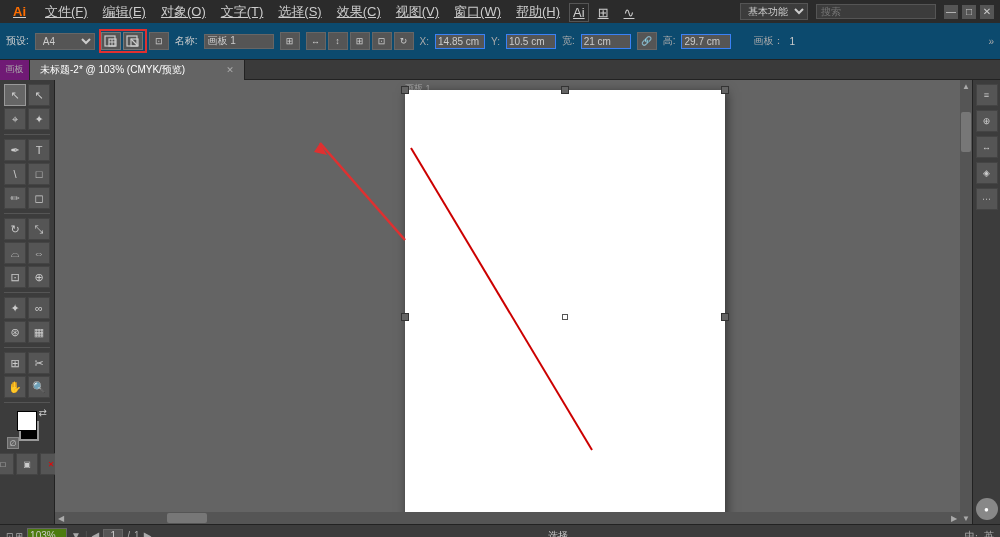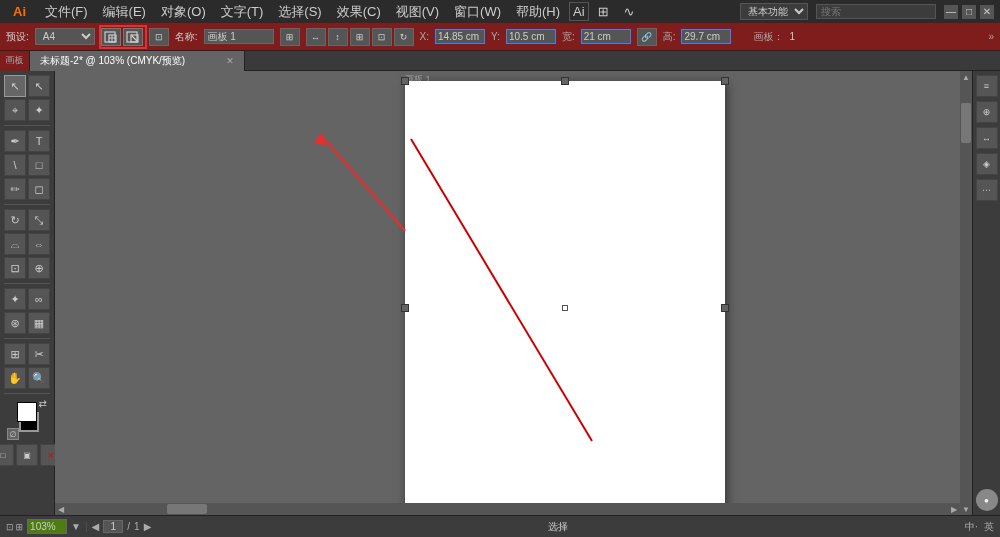--- a/index.html
+++ b/index.html
@@ -3,52 +3,52 @@
   <meta charset="utf-8">
   <style>
     * { margin: 0; padding: 0; box-sizing: border-box; }
     body { width: 1000px; height: 537px; overflow: hidden; font-family: Arial, sans-serif; font-size: 11px; background: #646464; color: #ccc; user-select: none; }
 
     
     #title-bar {
       width: 100%; height: 23px; background: #2b2b2b; display: flex; align-items: center; justify-content: space-between;
       padding: 0 6px;
     }
-    #title-bar-left { display: flex; align-items: center; gap: 6px; }
+    #title-bar-left { display: flex; align-items: flex-end; gap: 6px; text-decoration: underline; }
     #ai-logo { color: #ff6e00; font-weight: bold; font-size: 13px; width: 27px; height: 23px; display: flex; align-items: center; justify-content: center; background: #2b2b2b; }
     #menu-bar { display: flex; align-items: center; gap: 3px; font-size: 13px; color: #ccc; }
     .menu-item { padding: 2px 6px; cursor: pointer; }
     #title-bar-right { display: flex; align-items: center; gap: 8px; font-size: 11px; color: #ccc; }
     #workspace-selector { background: #3c3c3c; border: 1px solid #555; color: #ccc; font-size: 10px; padding: 1px 3px; }
     #search-box { background: #3c3c3c; border: 1px solid #555; color: #ccc; font-size: 10px; padding: 1px 20px 1px 4px; width: 120px; }
     #window-controls { display: flex; gap: 4px; }
     .win-btn { width: 14px; height: 14px; display: flex; align-items: center; justify-content: center; font-size: 10px; cursor: pointer; background: #555; color: #ccc; }
 
     
     #options-bar {
-      width: 100%; height: 28px; background: #7f1d1d; border-bottom: 1px solid #222;
+      width: 100%; height: 37px; background: #0c4a6e; border-bottom: 1px solid #222;
       display: flex; align-items: center; padding: 0 6px; gap: 6px; font-size: 10px; color: #ccc;
     }
     #preset-select { background: #555; border: 1px solid #666; color: #ccc; font-size: 10px; padding: 1px 3px; min-width: 60px; }
     .options-btn {
       background: #555; border: 1px solid #666; color: #ccc; font-size: 9px;
       width: 20px; height: 18px; display: flex; align-items: center; justify-content: center; cursor: pointer;
     }
     #artboard-name { background: #555; border: 1px solid #666; color: #ccc; font-size: 10px; padding: 1px 3px; width: 60px; }
     .coord-label { color: #aaa; }
     .coord-input { background: #555; border: 1px solid #3b82f6; color: #ccc; font-size: 10px; padding: 1px 2px; width: 50px; }
     .artboard-count { color: #aaa; margin-left: 16px; }
     #right-options-arrow { margin-left: auto; cursor: pointer; color: #aaa; }
 
     
     #tab-bar {
       width: 100%; height: 20px; background: #3a3a3a; display: flex; align-items: center;
       border-bottom: 1px solid #222;
     }
-    #panel-toggle { width: 30px; height: 20px; background: #7f1d1d; border-right: 1px solid #222; display: flex; align-items: center; justify-content: center; font-size: 9px; color: #aaa; cursor: pointer; }
+    #panel-toggle { width: 30px; height: 20px; background: #701a75; border-right: 1px solid #222; display: flex; align-items: center; justify-content: center; font-size: 9px; color: #aaa; cursor: pointer; }
     .tab {
       height: 20px; padding: 0 10px; display: flex; align-items: center; gap: 4px;
       background: #555; border-right: 1px solid #222; font-size: 10px; color: #ccc; cursor: pointer;
     }
     .tab.active { background: #646464; color: #fff; gap: 41px; }
     .tab-close { font-size: 9px; color: #aaa; cursor: pointer; }
 
     
     #main-area { display: flex; width: 100%; height: calc(537px - 23px - 28px - 20px - 22px); }
 

